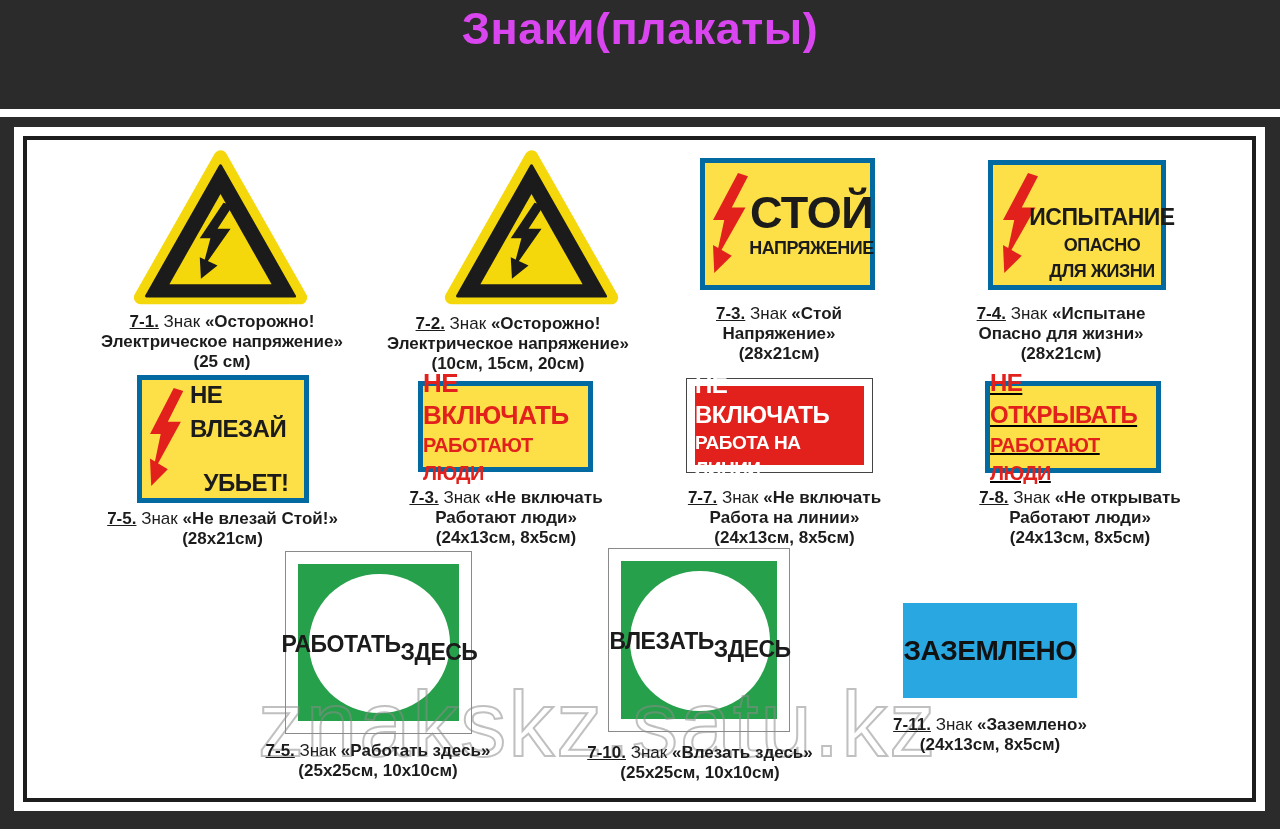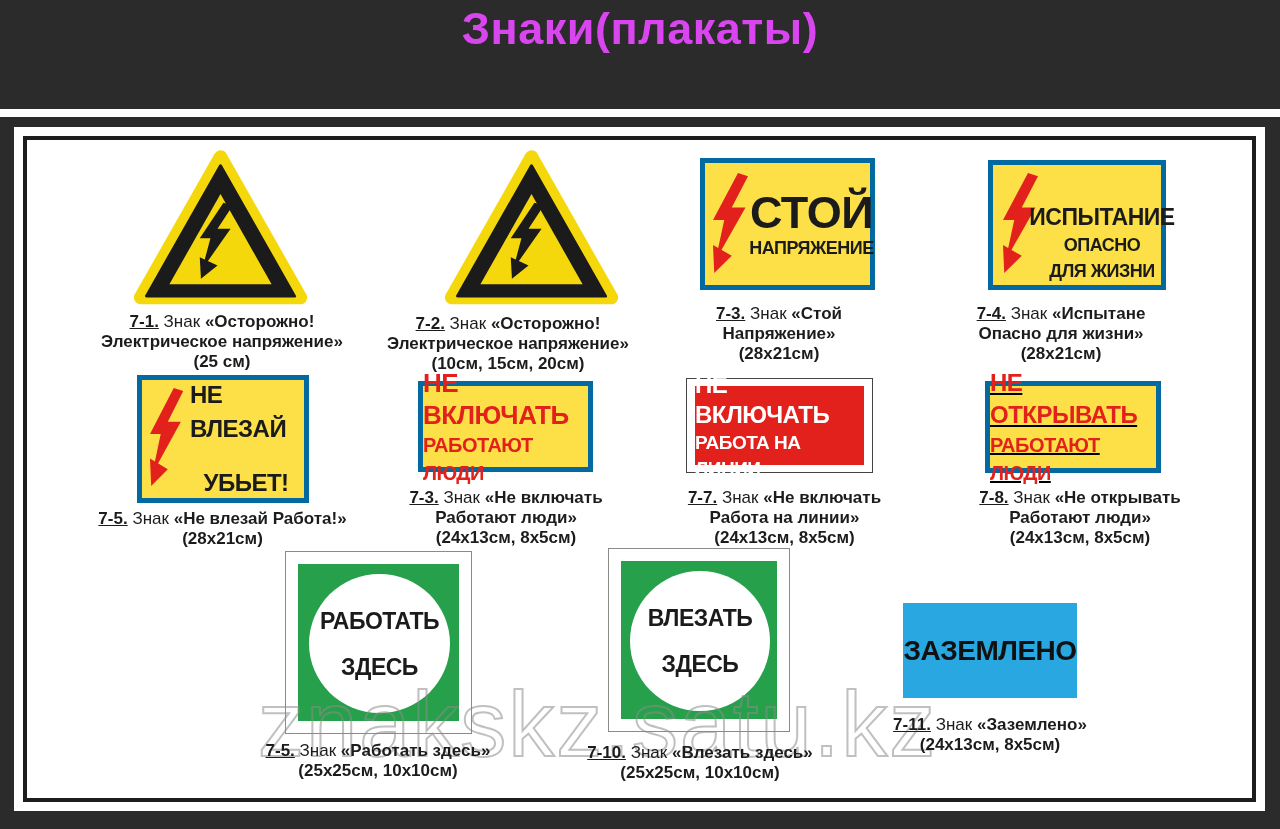--- a/index.html
+++ b/index.html
@@ -13,21 +13,21 @@
   .sign{position:absolute;box-sizing:border-box;}
   .rect-sign{background:#fde047;border:5px solid #0369a1;}
   .bolt-abs{position:absolute;}
   .face-col{position:absolute;display:flex;flex-direction:column;align-items:center;justify-content:center;}
   .caption{position:absolute;text-align:center;font-size:17px;line-height:20px;color:#1c1c1c;z-index:6;}
   .caption b{font-weight:bold;}
   .cap-num{font-weight:bold;text-decoration:underline;}
   .red-sign-text{color:#e2211c;font-weight:bold;}
   .green-outer{position:absolute;background:#fff;border:1px solid #8a8a8a;box-sizing:border-box;}
   .green-sq{position:absolute;left:12px;top:12px;right:12px;bottom:12px;background:#27a04b;}
-  .circle{position:absolute;background:#fff;border-radius:50%;display:flex;flex-direction:column;
+  .circle{position:absolute;background:#fff;border-radius:50%;display:flex;flex-direction:row;
           align-items:center;justify-content:center;color:#1b1b1b;font-weight:bold;}
   .blue-sign{position:absolute;background:#29a7e0;display:flex;align-items:center;justify-content:center;
              color:#111;font-weight:bold;}
   .watermark{position:absolute;left:258px;top:672px;width:740px;z-index:5;
              font-size:92px;font-weight:400;letter-spacing:2px;color:transparent;
              -webkit-text-stroke:2px rgba(140,140,140,0.55);white-space:nowrap;}
   .tight{letter-spacing:-0.5px;}
 </style>
 </head>
 <body>
@@ -122,21 +122,21 @@
         <polygon points="1,64 15,53 0,46" fill="#e2211c"></polygon>
       </svg>
       <div class="face-col" style="left:48px;top:0;right:2px;bottom:0;gap:20px;">
         <div class="tight" style="font-size:24px;font-weight:bold;line-height:34px;color:#1b1b1b;">НЕ ВЛЕЗАЙ</div>
         <div class="tight" style="font-size:24px;font-weight:bold;line-height:34px;color:#1b1b1b;">УБЬЕТ!</div>
       </div>
     </div>
     <div class="caption" style="left:76px;top:382px;width:265px;">
       <div><span class="cap-num">7-5.</span>
            <span>Знак</span>
-           <b>«Не влезай Работа!»</b></div>
+           <b>«Не влезай Стой!»</b></div>
       <div><b>(28х21см)</b></div>
     </div>
 
     <div class="sign rect-sign" style="left:404px;top:254px;width:175px;height:91px;">
       <div class="face-col" style="left:0;top:0;right:0;bottom:0;">
         <div class="red-sign-text tight" style="font-size:26px;line-height:32px;">НЕ ВКЛЮЧАТЬ</div>
         <div class="red-sign-text tight" style="font-size:20px;line-height:28px;">РАБОТАЮТ ЛЮДИ</div>
       </div>
     </div>
     <div class="caption" style="left:382px;top:361px;width:220px;">

